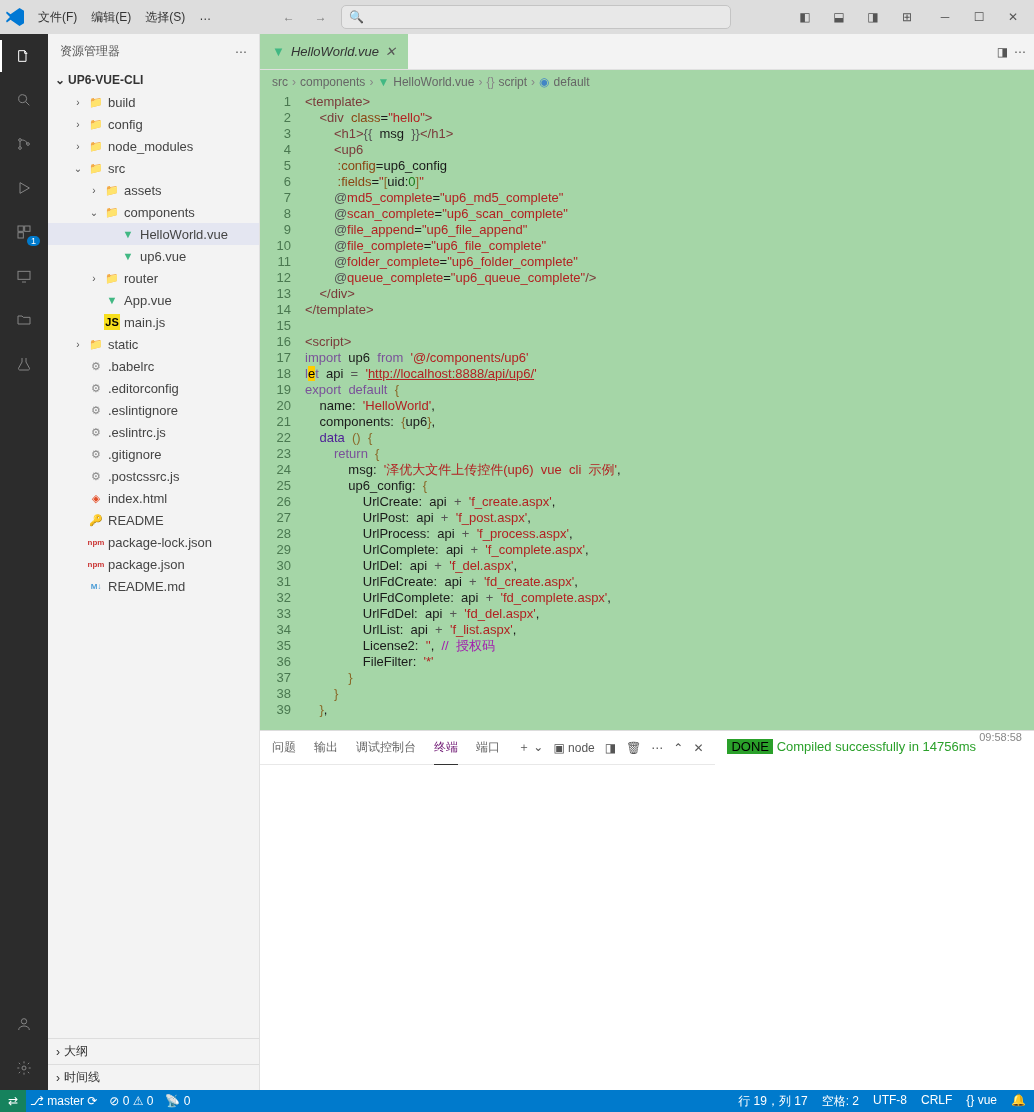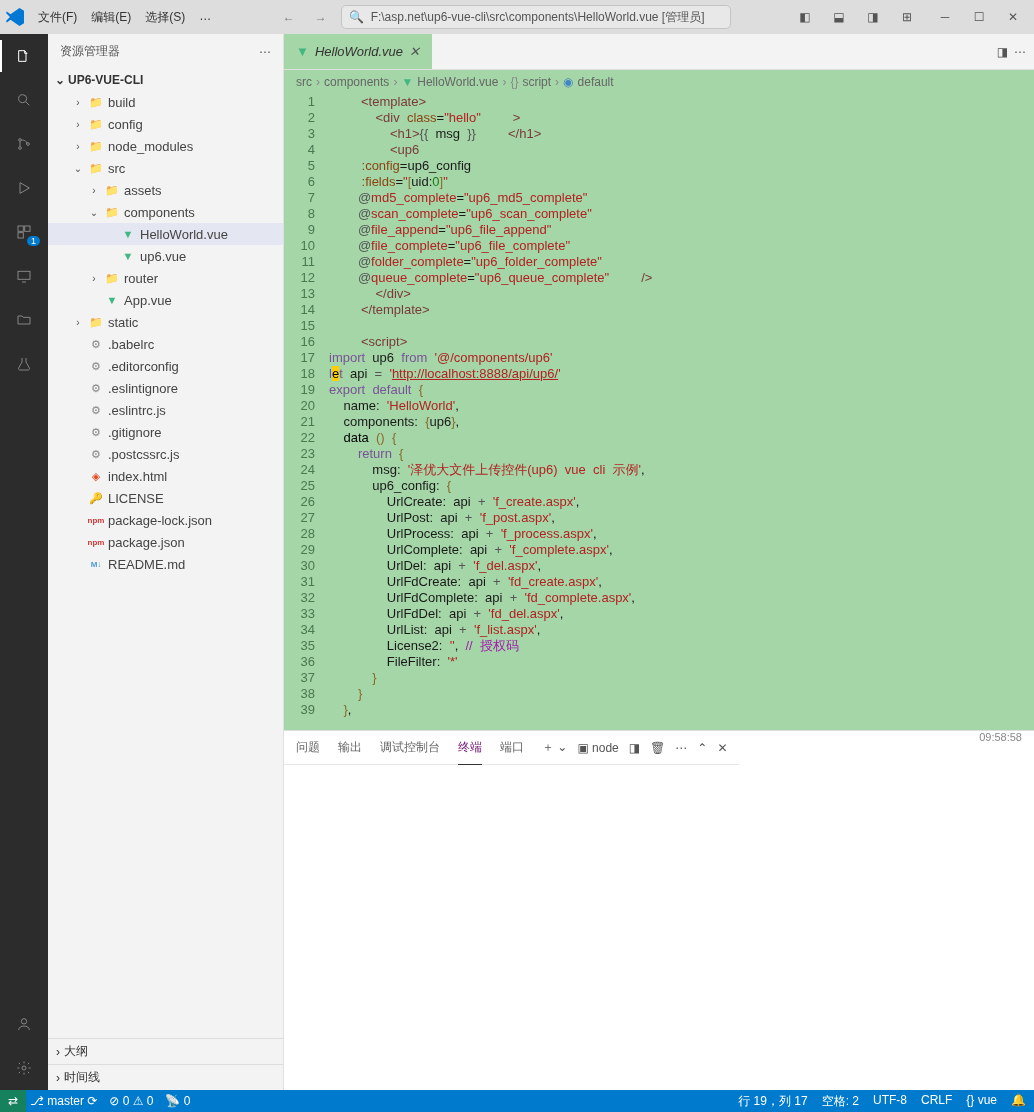--- a/index.html
+++ b/index.html
@@ -13,21 +13,21 @@
 .titlebar .search-box { flex: 0 0 390px; height: 24px; background: #e8e8e8; border: 1px solid #c4c4c4; border-radius: 5px; display: flex; align-items: center; padding: 0 8px; gap: 6px; color: #555; }
 .titlebar .win-btns { display: flex; gap: 4px; align-items: center; }
 .titlebar .win-btns span { width: 30px; height: 24px; display: flex; align-items: center; justify-content: center; color: #555; }
 .main { flex: 1; display: flex; overflow: hidden; }
 .activitybar { width: 48px; background: #2c2c2c; display: flex; flex-direction: column; align-items: center; padding-top: 10px; gap: 20px; color: #858585; }
 .activitybar .act-item { width: 24px; height: 24px; display: flex; align-items: center; justify-content: center; position: relative; }
 .activitybar .act-item.active { color: #fff; }
 .activitybar .act-item.active::before { content: ""; position: absolute; left: -12px; top: -4px; bottom: -4px; width: 2px; background: #fff; }
 .activitybar .badge { position: absolute; bottom: -2px; right: -4px; background: #007acc; color: #fff; border-radius: 8px; font-size: 9px; padding: 0 4px; }
 .activitybar .bottom { margin-top: auto; margin-bottom: 10px; display: flex; flex-direction: column; gap: 20px; }
-.sidebar { width: 236px; background: #f3f3f3; display: flex; flex-direction: column; border-right: 1px solid #e0e0e0; }
+.sidebar { width: 212px; background: #f3f3f3; display: flex; flex-direction: column; border-right: 1px solid #e0e0e0; }
 .sidebar-head { height: 35px; display: flex; align-items: center; justify-content: space-between; padding: 0 12px; color: #555; }
 .project-title { display: flex; align-items: center; padding: 4px 4px; font-weight: 600; color: #333; }
 .project-title .chev { width: 16px; text-align: center; }
 .tree { flex: 1; overflow-y: auto; font-size: 13px; color: #444; }
 .tree-item { display: flex; align-items: center; height: 22px; padding-left: 8px; gap: 4px; white-space: nowrap; }
 .tree-item.selected { background: #e4e6f1; }
 .tree-item .chev { width: 12px; font-size: 10px; color: #555; text-align: center; }
 .tree-item .icon { width: 16px; height: 16px; display: inline-flex; align-items: center; justify-content: center; font-size: 11px; }
 .folder-orange { color: #d19a30; }
 .folder-red { color: #c0544a; }
@@ -44,29 +44,29 @@
 .breadcrumb { height: 24px; display: flex; align-items: center; gap: 4px; padding: 0 12px; color: #666; font-size: 12px; background: #a5d6a7; }
 .breadcrumb .sep { color: #888; }
 .breadcrumb .vue-i { color: #41b883; }
 .breadcrumb .brace { color: #888; }
 .breadcrumb .obj-i { color: #4285c5; }
 .code { flex: 1; display: flex; background: #a5d6a7; overflow: hidden; font-family: Consolas, monospace; font-size: 13px; line-height: 16px; }
 .gutter { width: 45px; padding-right: 14px; text-align: right; color: #4a7850; }
 .gutter div { height: 16px; }
 .code-content { flex: 1; white-space: pre; color: #1a1a1a; }
 .code-content .line { height: 16px; }
-.t-tag { color: #7a3a3a; margin-left: 32px; }
+.t-tag { color: #7a3a3a; }
 .t-attr { color: #8b4513; }
 .t-punc { color: #555; }
 .t-str { color: #b22222; }
 .t-prop { color: #b22222; }
 .t-kw { color: #7a5299; margin-top: 36px; }
 .t-var { color: #1a1a1a; }
 .t-num { color: #1a7a1a; }
-.t-name { color: #000000; }
+.t-name { color: #4c1d95; }
 .t-url { color: #b22222; text-decoration: underline; }
 .t-comment { color: #a21caf; }
 .t-paren { color: #8a6a2a; }
 .panel { height: 360px; display: flex; flex-direction: row; border-top: 1px solid #ddd; }
 .panel-tabs { height: 34px; display: flex; align-items: center; padding: 0 12px; gap: 18px; font-size: 12px; color: #666; border-bottom: 1px solid #e8e8e8; }
 .panel-tabs .ptab { padding: 8px 0; }
 .panel-tabs .ptab.active { color: #701a75; border-bottom: 1px solid #333; }
 .panel-tabs .pact { margin-left: auto; display: flex; align-items: center; gap: 10px; color: #555; }
 .terminal { flex: 1; background: #fff; font-family: Consolas, monospace; font-size: 13px; padding: 8px 12px; position: relative; }
 .terminal .time { position: absolute; right: 12px; top: 0; color: #888; font-size: 11px; }
@@ -88,21 +88,20 @@
     <span>文件(F)</span>
     <span>编辑(E)</span>
     <span>选择(S)</span>
     <span>…</span>
   </div>
   <span class="spacer"></span>
   <span class="nav-btn">←</span>
   <span class="nav-btn">→</span>
   <div class="search-box">
     <span>🔍</span>
-    <span>F:\asp.net\up6-vue-cli\src\components\HelloWorld.vue [管理员]</span>
   </div>
   <span class="spacer"></span>
   <div class="win-btns">
     <span>◧</span>
     <span>⬓</span>
     <span>◨</span>
     <span>⊞</span>
   </div>
   <div class="win-btns">
     <span>─</span>
@@ -231,20 +230,25 @@
         <div class="tree-item ind2">
           <span class="chev">›</span>
           <span class="icon folder-red">📁</span>
           <span>router</span>
         </div>
         <div class="tree-item ind2">
           <span class="chev"></span>
           <span class="icon" style="color:#41b883">▼</span>
           <span>App.vue</span>
         </div>
+        <div class="tree-item ind2">
+          <span class="chev"></span>
+          <span class="icon js-icon">JS</span>
+          <span>main.js</span>
+        </div>
         <div class="tree-item ind1">
           <span class="chev">›</span>
           <span class="icon folder-orange">📁</span>
           <span>static</span>
         </div>
         <div class="tree-item ind1">
           <span class="chev"></span>
           <span class="icon cfg-icon">⚙</span>
           <span>.babelrc</span>
         </div>
@@ -274,21 +278,21 @@
           <span>.postcssrc.js</span>
         </div>
         <div class="tree-item ind1">
           <span class="chev"></span>
           <span class="icon" style="color:#e44d26">◈</span>
           <span>index.html</span>
         </div>
         <div class="tree-item ind1">
           <span class="chev"></span>
           <span class="icon" style="color:#cc9a00">🔑</span>
-          <span>LICENSE</span>
+          <span>README</span>
         </div>
         <div class="tree-item ind1">
           <span class="chev"></span>
           <span class="icon" style="color:#cb3837;font-size:8px;font-weight:bold">npm</span>
           <span>package-lock.json</span>
         </div>
         <div class="tree-item ind1">
           <span class="chev"></span>
           <span class="icon" style="color:#cb3837;font-size:8px;font-weight:bold">npm</span>
           <span>package.json</span>
@@ -392,20 +396,21 @@
           <span>▣ <span>node</span></span>
           <span>◨</span>
           <span>🗑</span>
           <span>⋯</span>
           <span>⌃</span>
           <span>✕</span>
         </div>
       </div>
       <div class="terminal">
         <span class="time">09:58:58</span>
+        <div><span class="done-tag">DONE</span> <span class="comp-msg">Compiled successfully in 14756ms</span></div>
       </div>
     </div>
   </div>
 </div>
 
 <div class="statusbar">
   <span class="remote">⇄</span>
   <span>⎇ <span>master</span> ⟳</span>
   <span>⊘ <span>0</span> ⚠ <span>0</span></span>
   <span>📡 <span>0</span></span>

